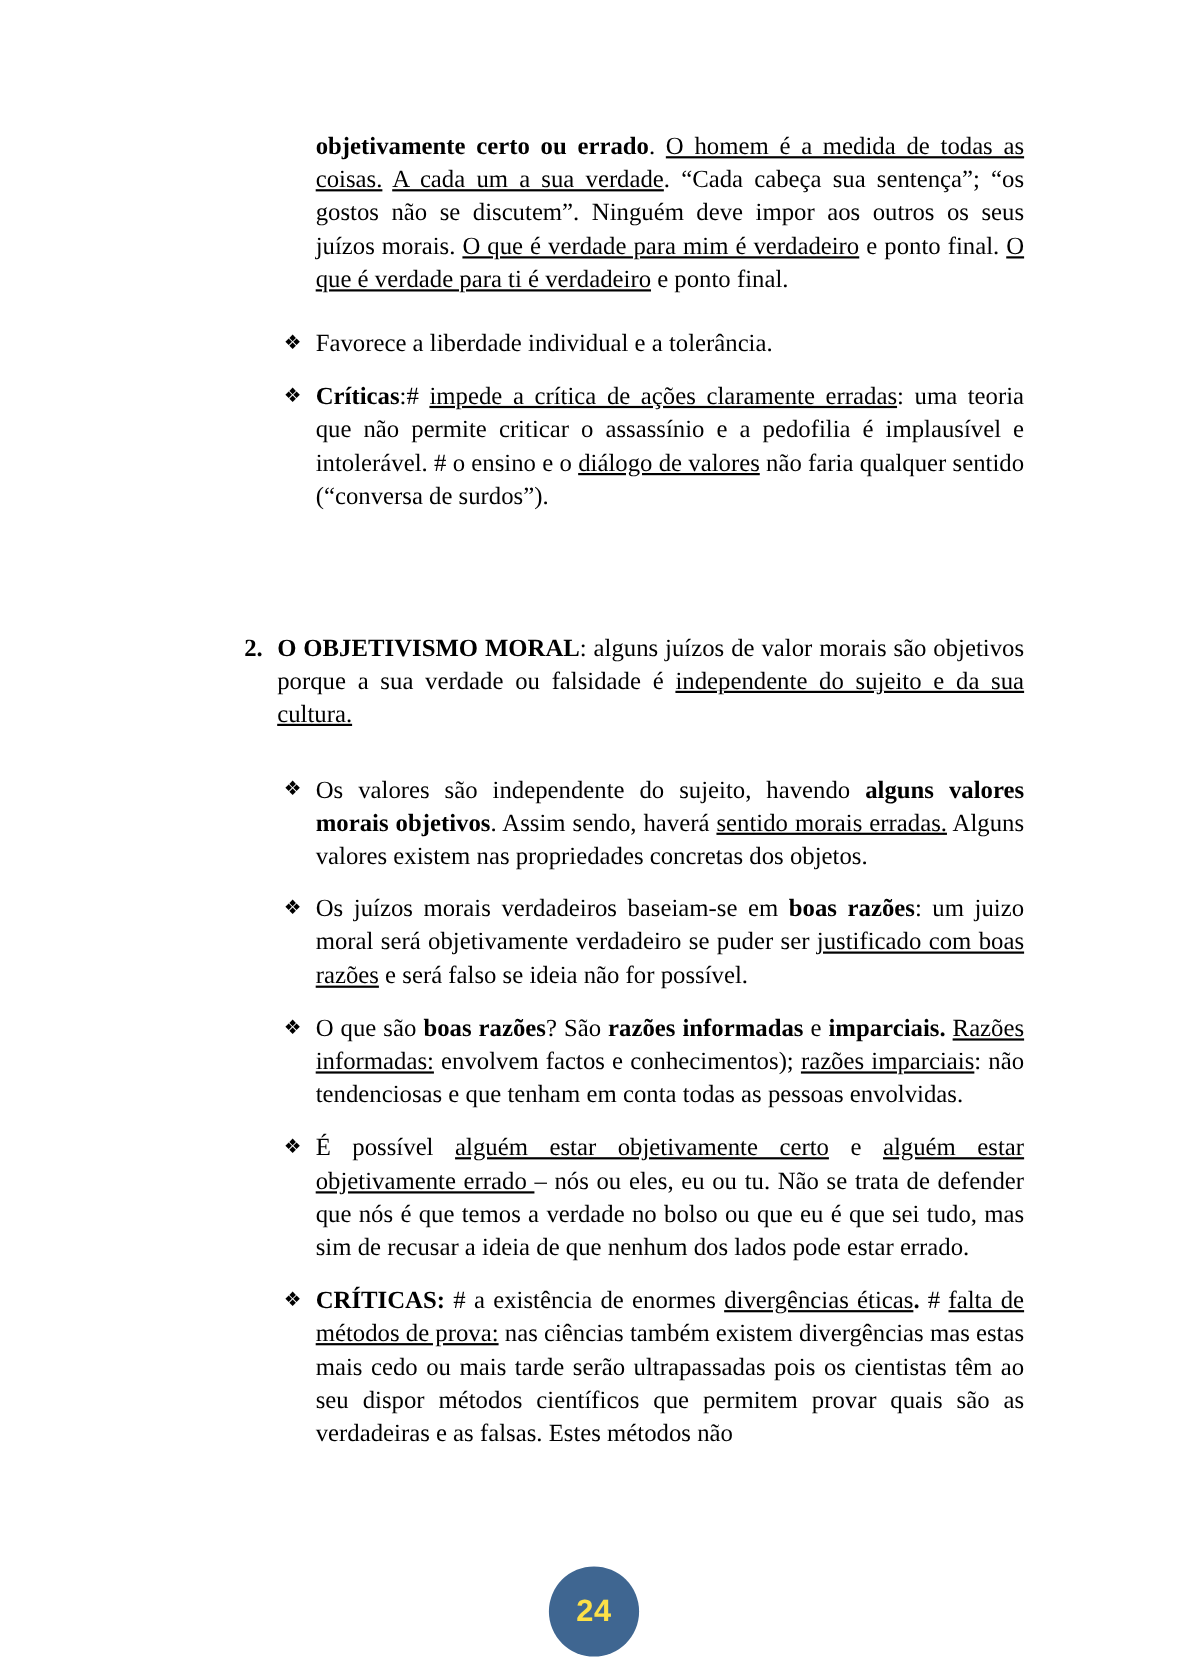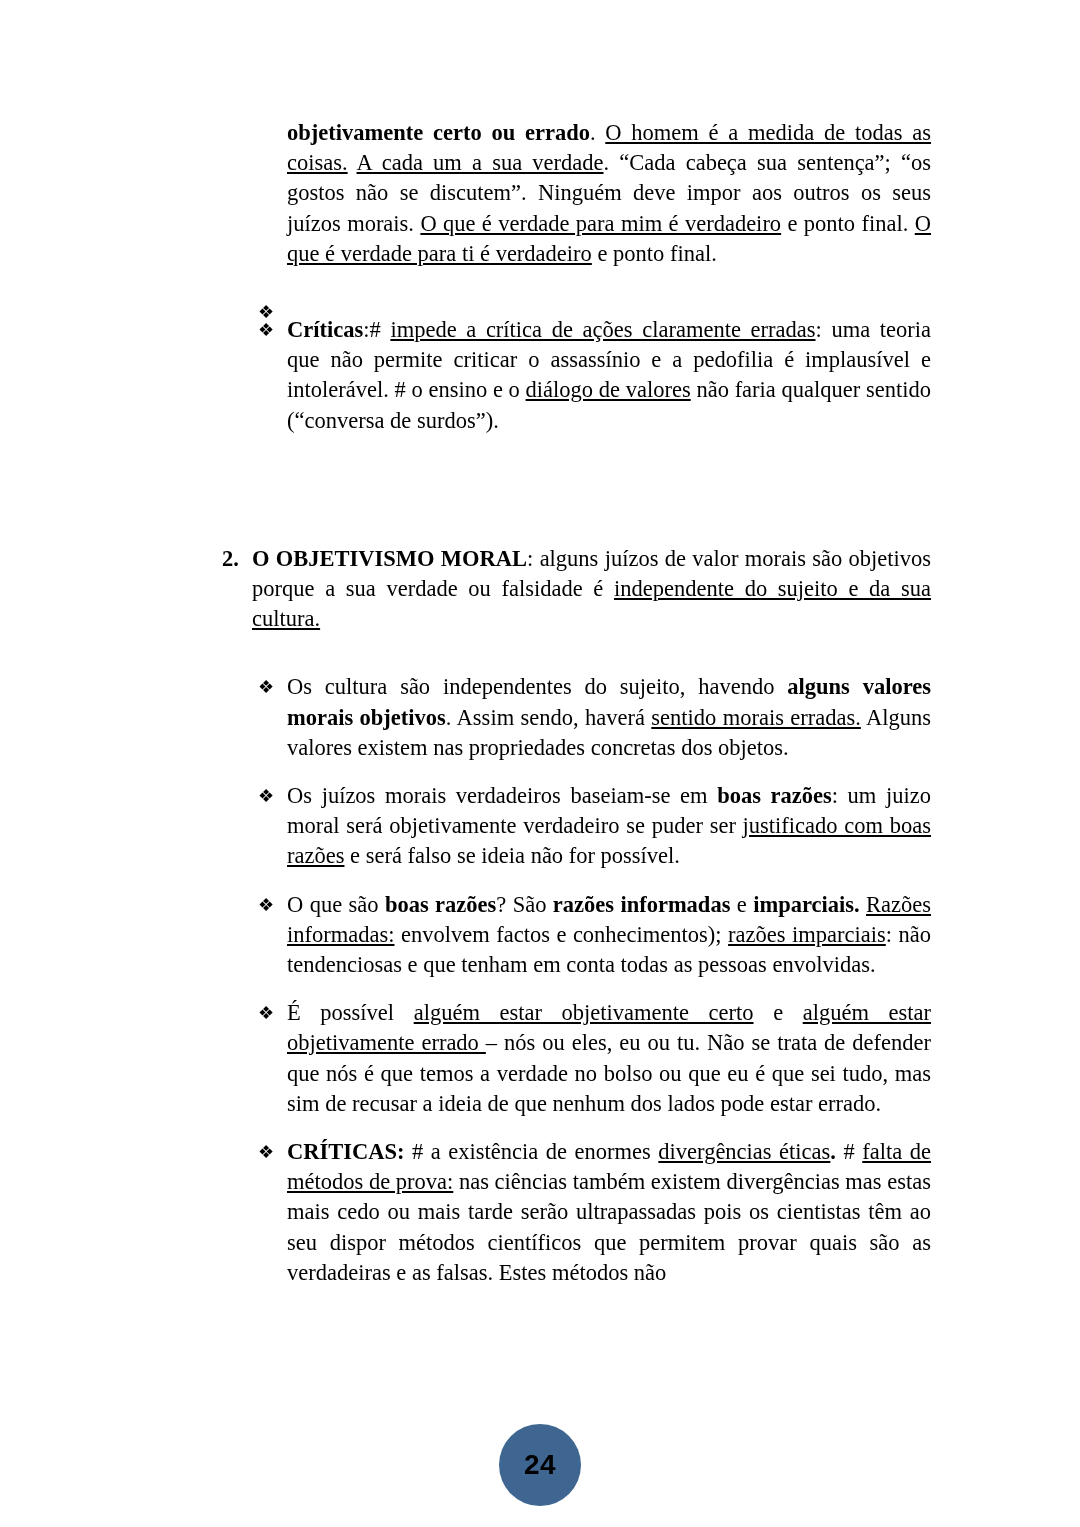--- a/index.html
+++ b/index.html
@@ -94,51 +94,51 @@
     top: 1424px;
     width: 82px;
     height: 82px;
     border-radius: 50%;
     background: #3f6691;
     display: flex;
     align-items: center;
     justify-content: center;
   }
   .page-badge-num {
-    color: #000000;
+    color: #fde047;
     font-family: "Liberation Sans", sans-serif;
     font-weight: bold;
     font-size: 28px;
     letter-spacing: 0.5px;
   }
 </style>
 </head>
 <body>
 
 <div class="page">
 
   <div class="content">
 
     <p class="para block-intro"><b>objetivamente certo ou errado</b><span>. </span><u>O homem é a medida de todas as coisas.</u><span> </span><u>A cada um a sua verdade</u><span>. “Cada cabeça sua sentença”; “os gostos não se discutem”. Ninguém deve impor aos outros os seus juízos morais. </span><u>O que é verdade para mim é verdadeiro</u><span> e ponto final. </span><u>O que é verdade para ti é verdadeiro</u><span> e ponto final.</span></p>
 
     <div class="gap-md"></div>
 
-    <p class="para bullet"><span class="bullet-marker">❖</span></p>
+    <p class="para bullet"><span class="bullet-marker">❖</span><span>Favorece a liberdade individual e a tolerância.</span></p>
 
     <div class="gap-sm"></div>
 
     <p class="para bullet"><span class="bullet-marker">❖</span><b>Críticas</b><span>:# </span><u>impede a crítica de ações claramente erradas</u><span>: uma teoria que não permite criticar o assassínio e a pedofilia é implausível e intolerável. # o ensino e o </span><u>diálogo de valores</u><span> não faria qualquer sentido (“conversa de surdos”).</span></p>
 
     <div class="gap-lg"></div>
 
     <p class="para numbered"><span class="num-marker">2.</span><span class="bu">O OBJETIVISMO   MORAL</span><span>: alguns juízos de valor morais são objetivos porque a sua verdade ou falsidade é </span><u>independente do sujeito e da sua cultura.</u></p>
 
     <div class="gap-xl"></div>
 
-    <p class="para bullet"><span class="bullet-marker">❖</span><span>Os cultura são independentes do sujeito, havendo </span><span class="bu">alguns valores morais objetivos</span><span>. Assim sendo, haverá </span><u>sentido morais  erradas.</u><span> Alguns valores existem nas propriedades concretas dos objetos.</span></p>
+    <p class="para bullet"><span class="bullet-marker">❖</span><span>Os valores são independente do sujeito, havendo </span><span class="bu">alguns valores morais objetivos</span><span>. Assim sendo, haverá </span><u>sentido morais  erradas.</u><span> Alguns valores existem nas propriedades concretas dos objetos.</span></p>
 
     <div class="gap-sm"></div>
 
     <p class="para bullet"><span class="bullet-marker">❖</span><span>Os juízos morais verdadeiros baseiam-se em </span><b>boas razões</b><span>: um juizo moral será objetivamente verdadeiro se puder ser </span><u>justificado com boas razões</u><span> e será falso se ideia não for possível.</span></p>
 
     <div class="gap-sm"></div>
 
     <p class="para bullet"><span class="bullet-marker">❖</span><span>O que são </span><b>boas razões</b><span>? São </span><b>razões</b><span class="bu"> informadas</span><span> e </span><span class="bu">imparciais.</span><span> </span><u>Razões informadas:</u><span> envolvem factos e conhecimentos); </span><u>razões imparciais</u><span>: não tendenciosas e que tenham em conta todas as pessoas envolvidas.</span></p>
 
     <div class="gap-sm"></div>

